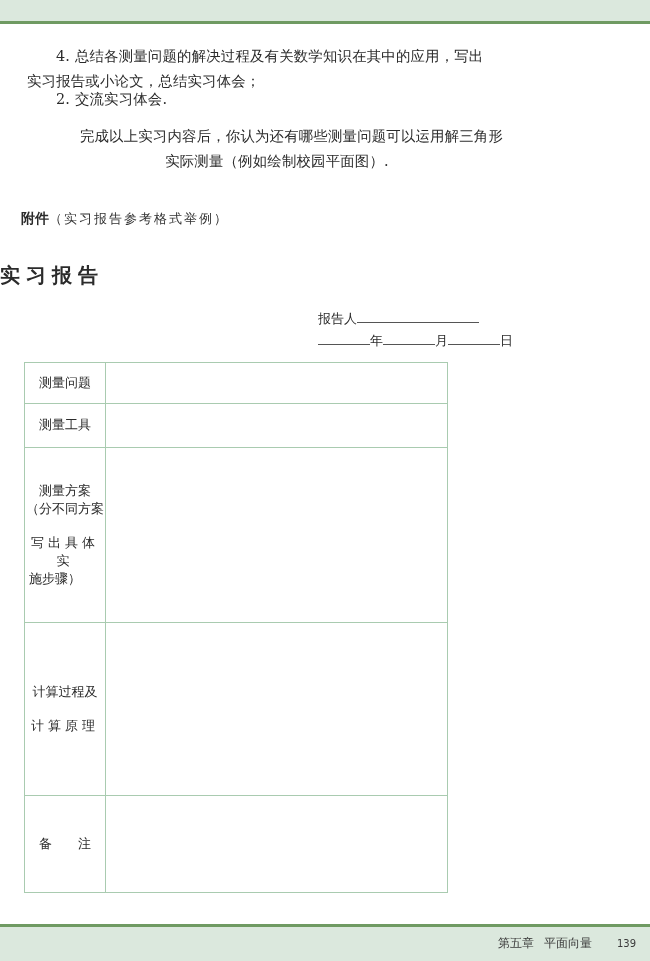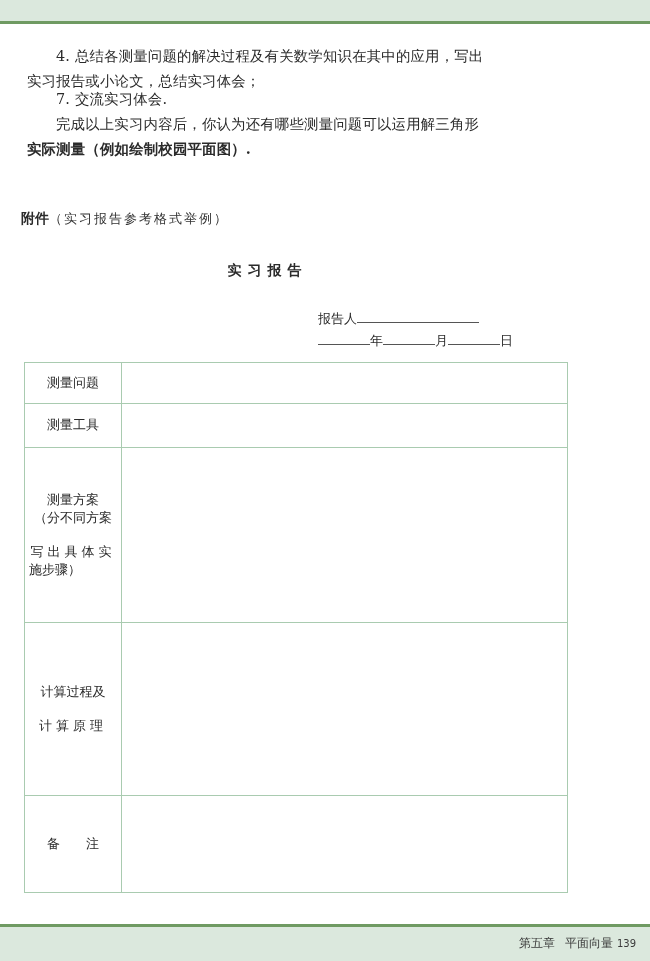--- a/index.html
+++ b/index.html
@@ -24,21 +24,21 @@
   .bottom-band {
     position: absolute; left: 0; top: 927px; width: 650px; height: 34px;
     background: #dbe8dd;
   }
   .footer {
     position: absolute; right: 14px; top: 935px;
     font-family: "DejaVu Sans", "Liberation Sans", sans-serif;
     font-size: 12px; color: #3a3a3a; white-space: nowrap;
   }
   .footer .chapter { margin-right: 10px; }
-  .footer .section { margin-right: 4px; font-family: Liberation Serif, serif; }
+  .footer .section { margin-right: 25px; font-family: Liberation Serif, serif; }
   .footer .page-num { font-size: 10px; }
 
   .para {
     position: absolute; left: 27px; width: 500px;
     font-size: 14.4px; line-height: 24.5px; letter-spacing: 0.2px;
     margin: 0;
   }
   .indent { text-indent: 29px; }
   .line { display: block; white-space: nowrap; }
 
@@ -46,39 +46,39 @@
     position: absolute; left: 21px; top: 210px;
     font-size: 13px; white-space: nowrap;
   }
   .appendix .bold {
     font-family: "DejaVu Sans", "Liberation Sans", sans-serif;
     font-weight: bold; font-size: 14px;
   }
   .appendix .paren { letter-spacing: 2px; color: #333; }
 
   .report-title {
-    position: absolute; left: 0; width: 535px; top: 262px; text-align: center;
+    position: absolute; left: 0; width: 535px; top: 262px; 
     font-family: "DejaVu Sans", "Liberation Sans", sans-serif;
-    font-weight: bold; font-size: 14px; letter-spacing: 6px;
+    font-weight: bold; font-size: 20px; letter-spacing: 6px;
   }
   .reporter {
     position: absolute; left: 318px; top: 310px;
     font-size: 13px; white-space: nowrap;
   }
   .blank {
     display: inline-block; border-bottom: 1px solid #555; height: 12px;
     vertical-align: baseline;
   }
   .date-line {
     position: absolute; left: 318px; top: 332px;
     font-size: 13px; white-space: nowrap;
   }
 
   .report-table {
-    position: absolute; left: 24px; top: 362px; width: 544px; height: 531px;
+    position: absolute; left: 24px; top: 362px; width: 424px; height: 531px;
     border-collapse: collapse;
     border: 1.5px solid #7fa878;
   }
   .report-table td {
     border: 1px solid #a9cbb0; padding: 0;
     font-size: 13px; vertical-align: middle;
   }
   .report-table td.label {
     width: 88px; text-align: center; line-height: 18px;
   }
@@ -91,26 +91,26 @@
 
 <div class="top-band"></div>
 <div class="top-rule"></div>
 
 <div class="para indent" style="top:44px;">
   <span class="line">4. 总结各测量问题的解决过程及有关数学知识在其中的应用，写出</span>
   <span class="line" style="text-indent:0;">实习报告或小论文，总结实习体会；</span>
 </div>
 
 <div class="para indent" style="top:87px;">
-  <span class="line">7. 交流实习体会.</span>
+  <span class="line">2. 交流实习体会.</span>
 </div>
 
-<div class="para indent" style="top:112px;">
+<div class="para indent" style="top:124px;text-align:center;">
   <span class="line">完成以上实习内容后，你认为还有哪些测量问题可以运用解三角形</span>
-  <span class="line" style="text-indent:0;font-weight:bold;">实际测量（例如绘制校园平面图）.</span>
+  <span class="line" style="text-indent:0;">实际测量（例如绘制校园平面图）.</span>
 </div>
 
 <div class="appendix">
   <span class="bold">附件</span><span class="paren">（实习报告参考格式举例）</span>
 </div>
 
 <div class="report-title">实习报告</div>
 
 <div class="reporter">
   <span>报告人</span><span class="blank" style="width:122px;"></span>

